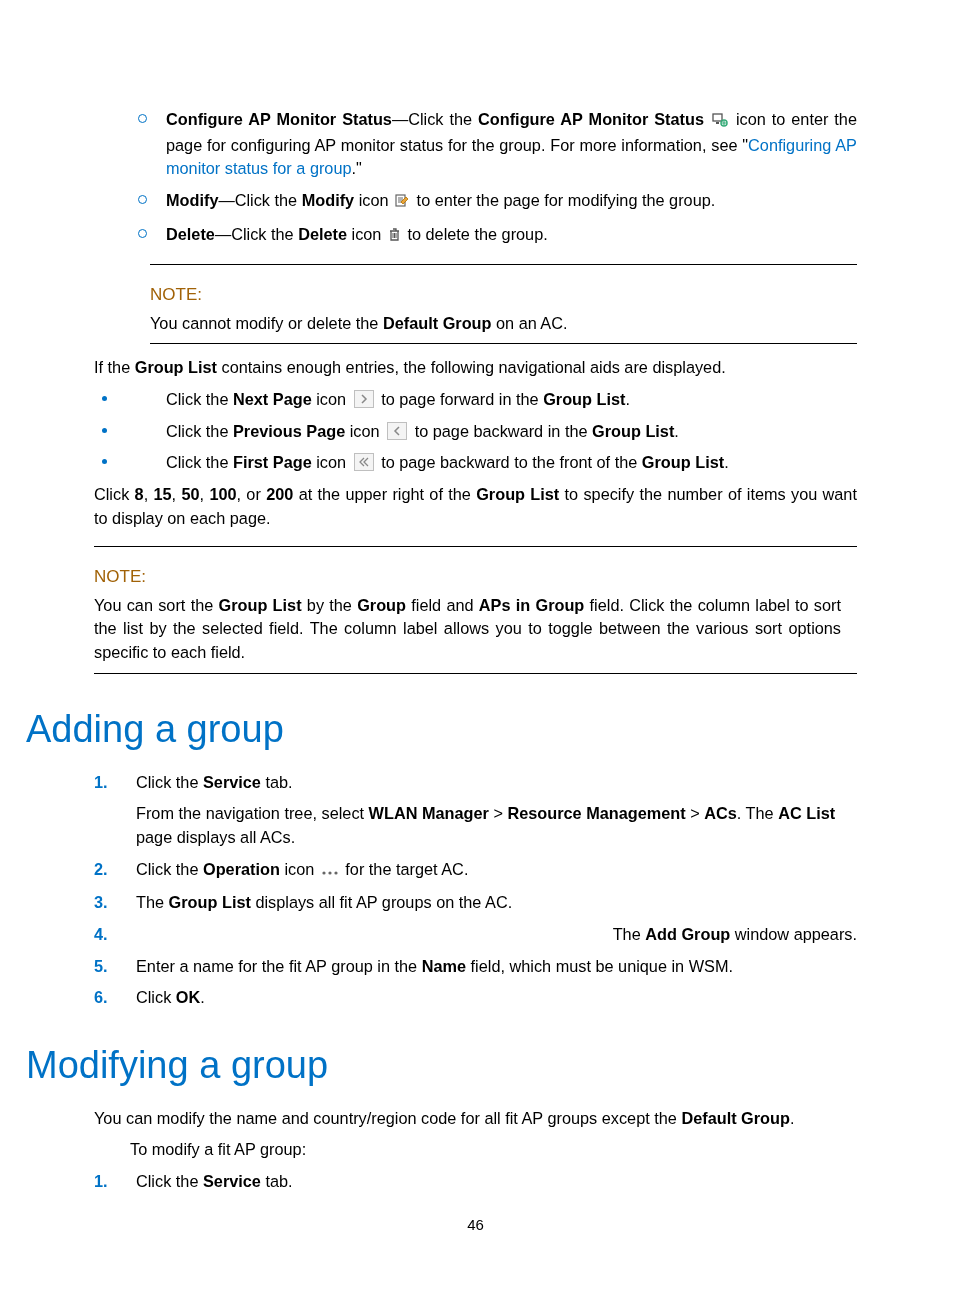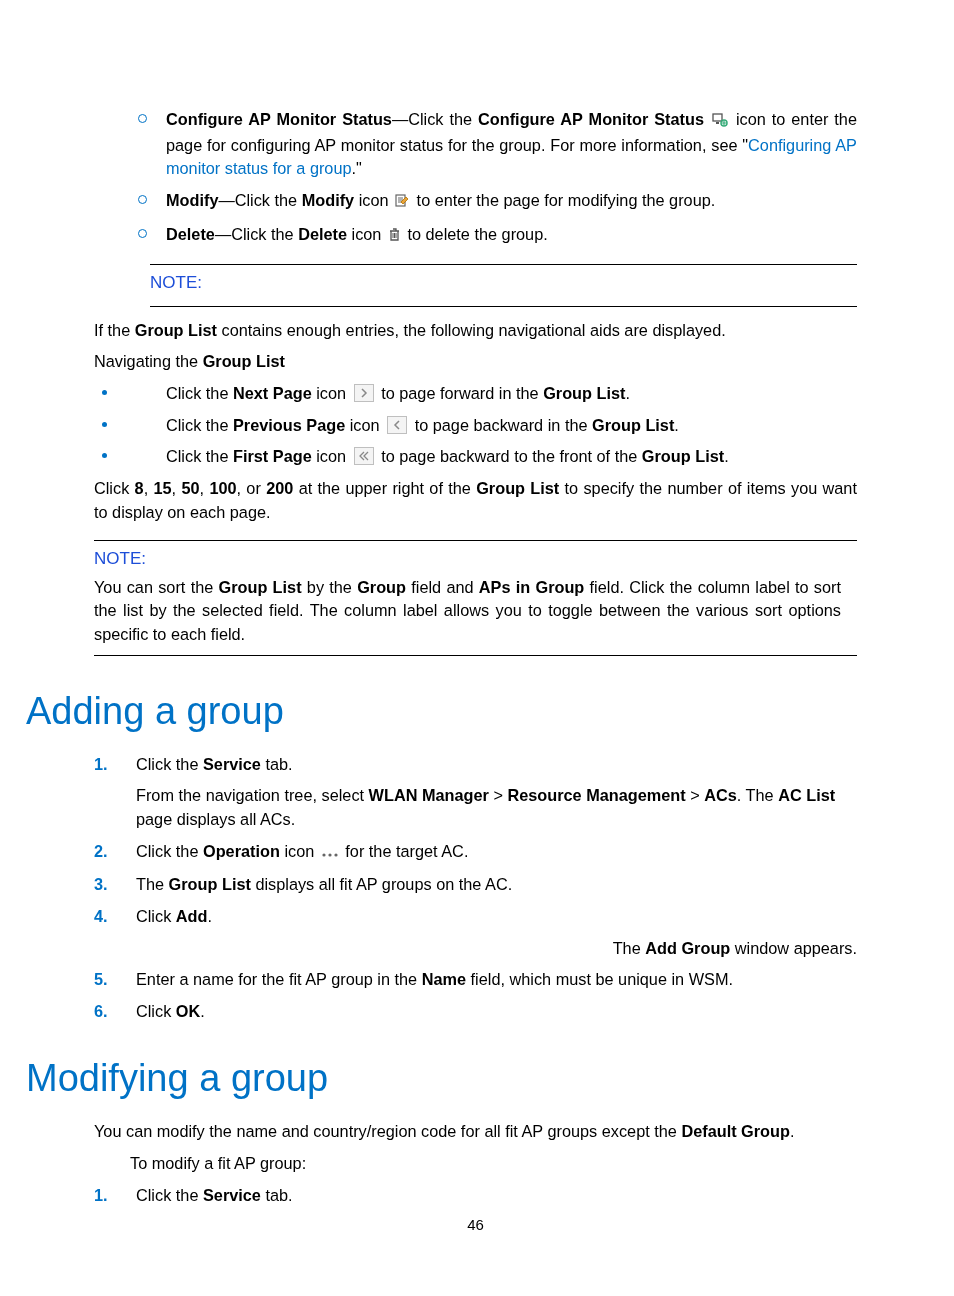--- a/index.html
+++ b/index.html
@@ -85,23 +85,23 @@
   .note-box {
     margin: 16px 0 12px 56px;
     border-top: 1px solid #000;
     border-bottom: 1px solid #000;
     padding: 6px 0 6px 0;
   }
   .note-box.full {
     margin-left: 0;
   }
   .note-label {
-    color: #1d4ed8;
+    color: #a16207;
     font-size: 17px;
-    margin: 0 0 4px 0;
+    margin: 12px 0 4px 0;
     text-align: left;
   }
 
   .icon {
     display: inline-block;
     vertical-align: -2px;
     margin: 0 2px;
   }
   .icon-box {
     display: inline-block;
@@ -145,29 +145,29 @@
               <path d="M8 11 L13 6 L11 4 L6 9 Z" fill="#e8a43a" stroke="#b57300" stroke-width="0.8"></path>
             </svg></span> to enter the page for modifying the group.</li>
         <li><b>Delete</b>—Click the <b>Delete</b> icon <span class="icon"><svg width="13" height="15">
               <path d="M2 4 h9 M3 4 v9 h7 v-9 M5 2 h3 v2" fill="none" stroke="#555" stroke-width="1.3"></path>
               <path d="M5 6 v5 M6.5 6 v5 M8 6 v5" stroke="#555" stroke-width="1"></path>
             </svg></span> to delete the group.</li>
       </ul>
 
     <div class="note-box">
       <div class="note-label">NOTE:</div>
+      <p style="text-align:left;margin:2px 0 2px 0;">
+        <span>You cannot modify or delete the </span><b>Default Group</b><span> on an AC.</span>
+      </p>
     </div>
 
     <p style="text-align:left;">
       <span>If the </span><b>Group List</b><span> contains enough entries, the following navigational aids are displayed.</span>
     </p>
 
-    <p style="text-align:left;">
-      <span>Navigating the </span><b>Group List</b>
-    </p>
 
     <ul class="dot" id="nav-list">
         <li>Click the <b>Next Page</b> icon <span class="icon-box"><svg width="14" height="14">
               <path d="M5 3 L9 7 L5 11" fill="none" stroke="#888" stroke-width="1.5"></path>
             </svg></span> to page forward in the <b>Group List</b>.</li>
         <li>Click the <b>Previous Page</b> icon <span class="icon-box"><svg width="14" height="14">
               <path d="M9 3 L5 7 L9 11" fill="none" stroke="#888" stroke-width="1.5"></path>
             </svg></span> to page backward in the <b>Group List</b>.</li>
         <li>Click the <b>First Page</b> icon <span class="icon-box"><svg width="14" height="14">
               <path d="M11 3 L7 7 L11 11 M7 3 L3 7 L7 11" fill="none" stroke="#888" stroke-width="1.3"></path>
@@ -200,21 +200,20 @@
                 <circle cx="9" cy="4" r="1.6" fill="#666"></circle>
                 <circle cx="15" cy="4" r="1.6" fill="#666"></circle>
               </svg></span> for the target AC.</p>
         </li>
         <li>
           <span class="marker">3.</span>
           <p style="margin: 8px 0px; text-align: left;">The <b>Group List</b> displays all fit AP groups on the AC.</p>
         </li>
         <li>
           <span class="marker">4.</span>
-          <p style="margin: 0px 0px 8px; text-align: left;">Click <b>Add</b>.</p>
           <p style="margin: 8px 0px; text-align: right;">The <b>Add Group</b> window appears.</p>
         </li>
         <li>
           <span class="marker">5.</span>
           <p style="margin: 0px 0px 8px; text-align: left;">Enter a name for the fit AP group in the <b>Name</b> field, which must be unique in WSM.</p>
         </li>
         <li>
           <span class="marker">6.</span>
           <p style="margin: 0px 0px 8px; text-align: left;">Click <b>OK</b>.</p>
         </li>

